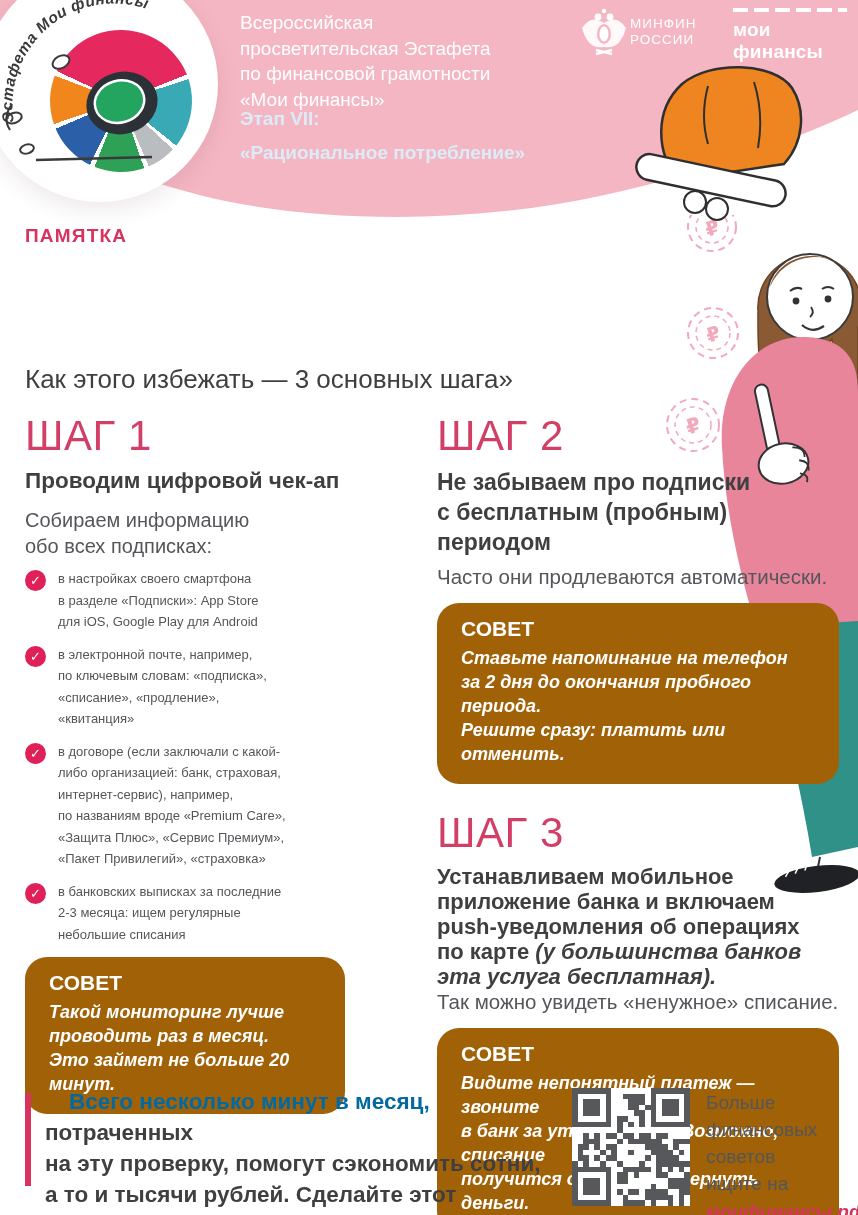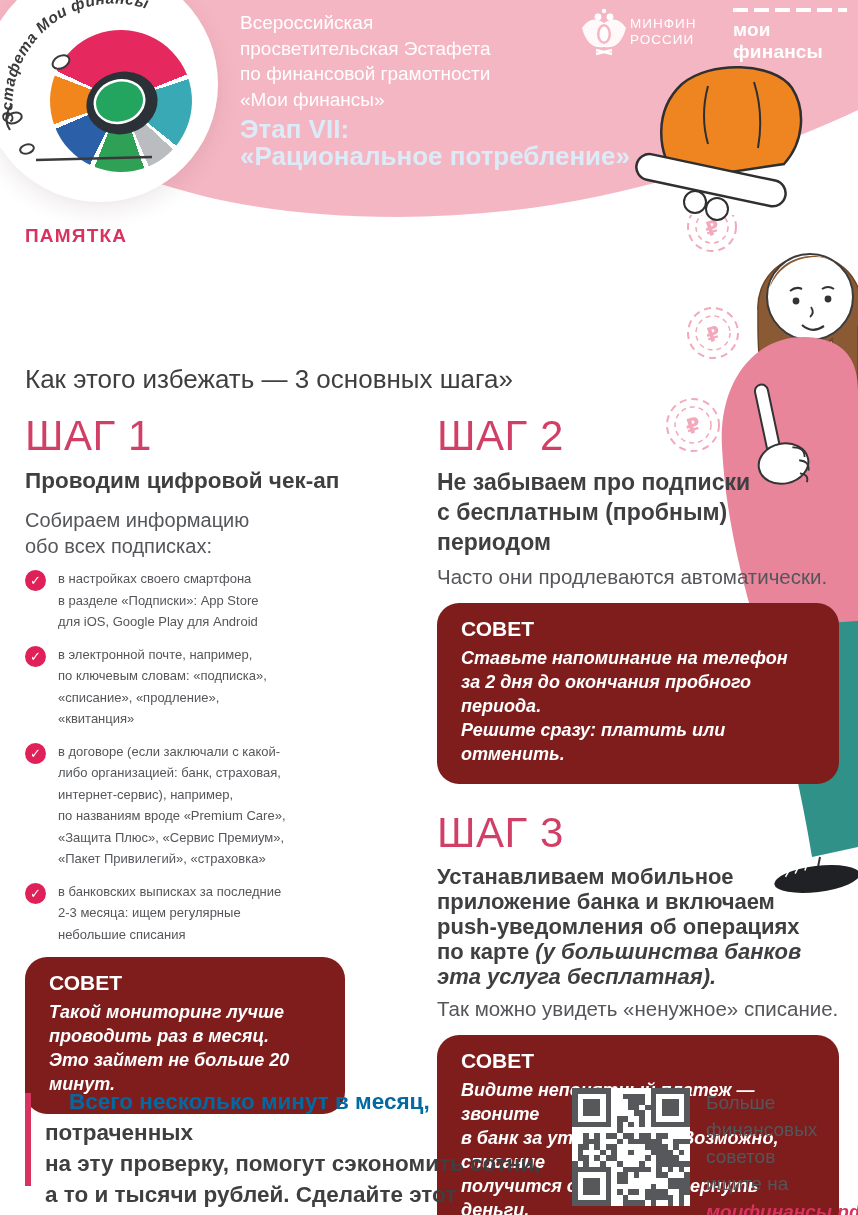--- a/index.html
+++ b/index.html
@@ -20,22 +20,22 @@
       #e5285e 0deg 133deg,#fff 133deg 137deg,
       #3aa9b6 137deg 194deg,#fff 194deg 198deg,
       #b9bdbf 198deg 222deg,#fff 222deg 226deg,
       #2ea157 226deg 267deg,#fff 267deg 271deg,
       #2b60a9 271deg 312deg,#fff 312deg 316deg,
       #f0861c 316deg 356deg,#fff 356deg 360deg);
     transform:rotate(-10deg);}
   .logo-deco{left:0;top:0;width:250px;height:210px;z-index:4;}
   .hdr-campaign{left:240px;top:10px;width:300px;color:#fff;font-size:19px;
     line-height:25.5px;font-weight:500;z-index:5;}
-  .hdr-stage{left:240px;top:116px;width:420px;color:#dcebf8;font-size:26px;
-    line-height:27px;font-weight:700;z-index:5;}
+  .hdr-stage{left:240px;top:102px;width:420px;color:#dcebf8;font-size:19px;
+    line-height:34px;font-weight:700;z-index:5;}
   .minfin{left:578px;top:6px;z-index:5;display:flex;align-items:center;}
   .minfin-text{color:#fff;font-size:13.5px;line-height:16.5px;letter-spacing:1px;font-weight:500;}
   .brand{left:733px;top:8px;z-index:5;width:118px;}
   .brand-dashes{height:4px;width:114px;margin-bottom:7px;
     background:repeating-linear-gradient(90deg,#fff 0 15px,rgba(0,0,0,0) 15px 21px);}
   .brand-text{color:#fff;font-size:19px;font-weight:700;letter-spacing:.2px;}
   .purse-svg{left:612px;top:56px;z-index:3;}
   .woman-svg{left:580px;top:215px;z-index:1;}
 
   
@@ -55,30 +55,30 @@
   .step-note{color:#54565a;font-size:20.5px;line-height:26px;}
   .col-left .step-label{margin-bottom:8px;}
   .col-left .step-heading{margin-bottom:11px;font-size:22.5px;}
   .col-left .step-intro{margin-bottom:9px;}
   .bullets{display:flex;flex-direction:column;gap:11px;}
   .bullet{display:flex;gap:12px;}
   .bullet-check{flex:0 0 21px;width:21px;height:21px;border-radius:50%;background:#e02058;
     color:#fff;font-size:13px;font-weight:700;display:flex;align-items:center;
     justify-content:center;margin-top:2px;}
   .bullet-text{color:#54565a;font-size:13px;line-height:21.5px;}
-  .tip{background:#7f1d1d;border-radius:22px;padding:14px 20px 18px 24px;color:#fff;}
+  .tip{background:#a16207;border-radius:22px;padding:14px 20px 18px 24px;color:#fff;}
   .tip-label{font-size:21px;font-weight:700;margin-bottom:5px;}
   .tip-text{font-size:18px;font-weight:700;font-style:italic;line-height:24px;}
   .col-left .tip{margin-top:12px;width:276px;}
   .col-right .step-label{margin-bottom:9px;}
   .col-right .step-heading{margin-bottom:7px;}
   .col-right .step-note{margin-bottom:13px;}
   .col-right .tip{width:358px;}
   .step3-label{margin-top:27px;}
-  .step3-para{color:#3f3f41;font-size:22px;font-weight:700;line-height:25px;margin-bottom:7px;}
+  .step3-para{color:#3f3f41;font-size:22px;font-weight:700;line-height:25px;}
   .step3-italic{font-style:italic;}
   .col-right .tip-last{margin-top:13px;}
 
   
   .footer-bar{left:25px;top:1093px;width:6px;height:93px;background:#d8325f;z-index:6;}
   .footer-text{left:45px;top:1086px;width:530px;font-size:22.5px;font-weight:700;
     line-height:31px;color:#3f3f41;z-index:6;}
   .footer-highlight{color:#0369a1;margin-left:24px;}
   .qr{left:572px;top:1088px;width:118px;height:118px;display:grid;
     grid-template-columns:repeat(21,1fr);grid-template-rows:repeat(21,1fr);z-index:6;}

